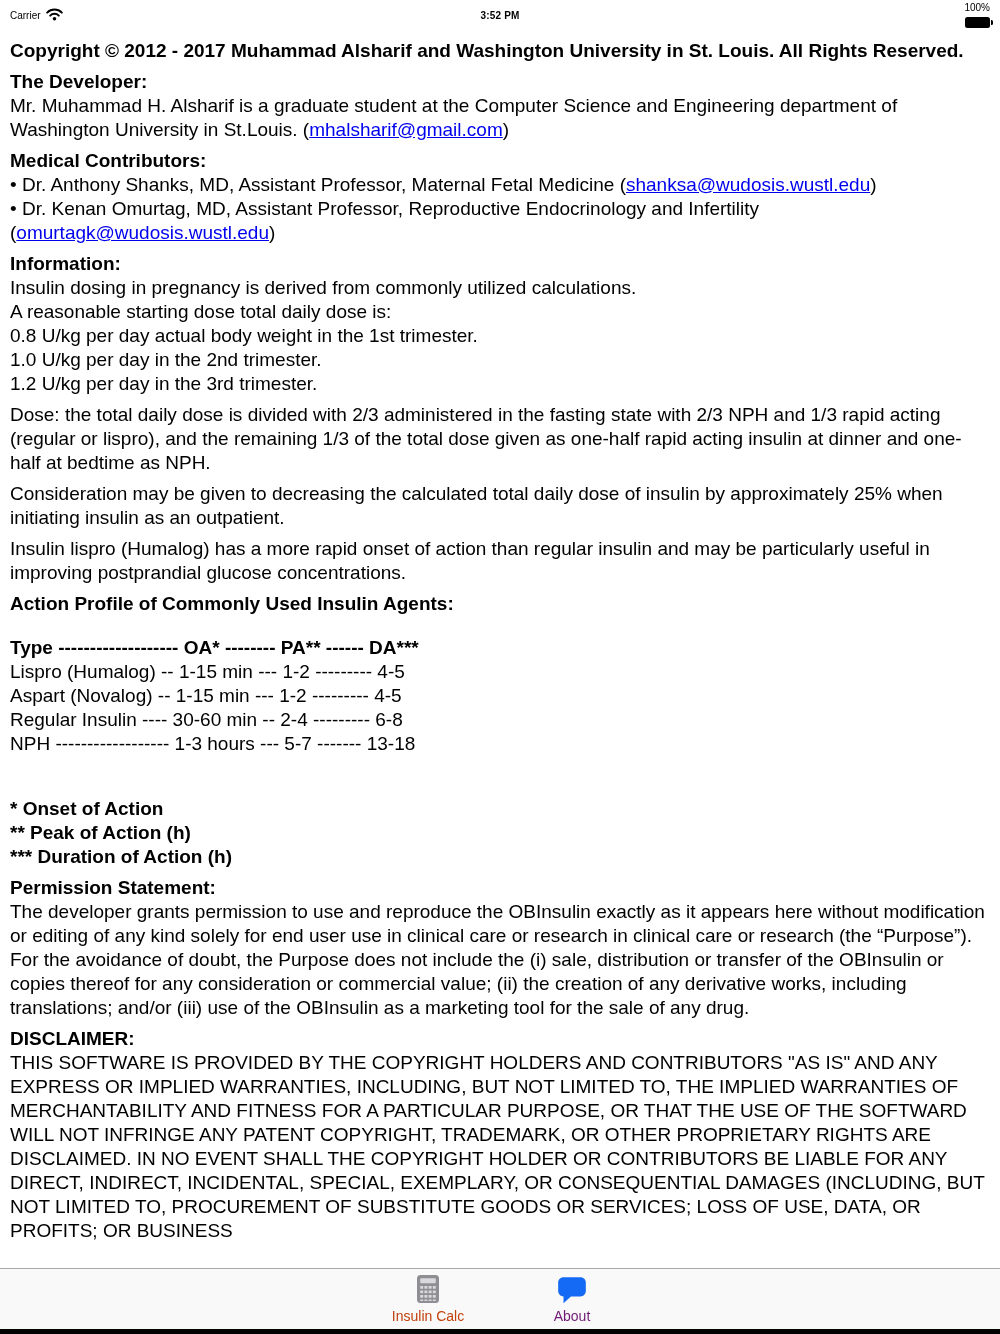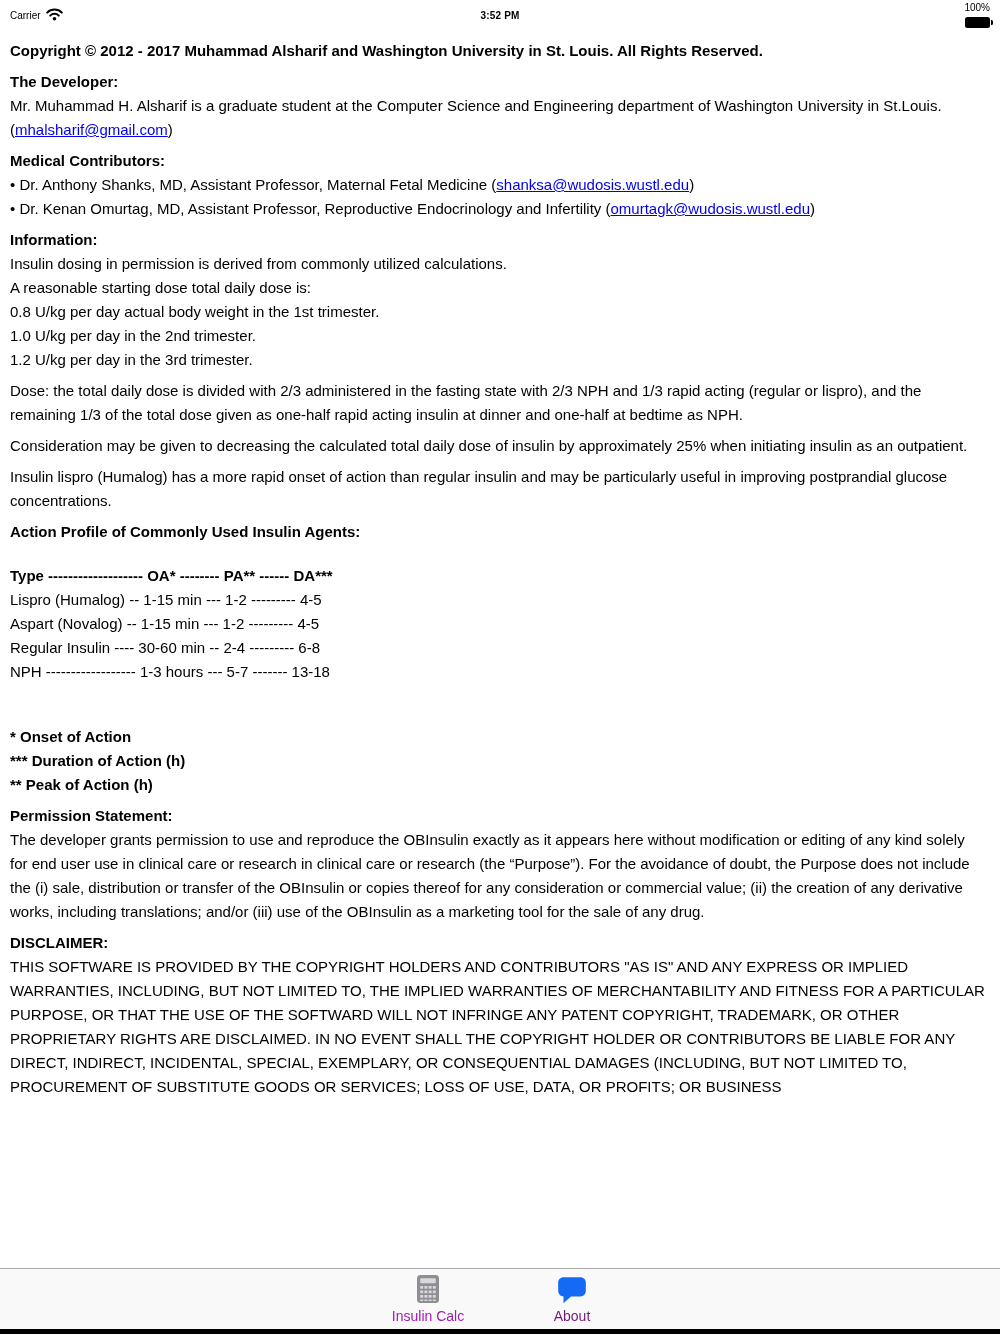--- a/index.html
+++ b/index.html
@@ -31,21 +31,21 @@
   }
   .battery-body::after {
     content: ""; position: absolute; right: -3.5px; top: 3px;
     width: 2.5px; height: 5px; background: #000; border-radius: 0 1.5px 1.5px 0;
   }
   
   .content {
     height: 1240px;
     overflow: hidden;
     padding: 11px 14px 0 10px;
-    font-size: 15px;
+    font-size: 19px;
     line-height: 24px;
   }
   .block { margin-top: 7px; }
   .block:first-child { margin-top: 0; }
   .bold { font-weight: 700; }
   .table-block { margin-top: 20px; }
   .footnotes { margin-top: 41px; font-weight: bold; }
   a.link { color: #0000ee; text-decoration: underline; cursor: pointer; text-align: right; }
   .nowrap { white-space: nowrap; }
   
@@ -60,21 +60,21 @@
     align-items: stretch;
   }
   .tab {
     width: 144px;
     display: flex; flex-direction: column;
     align-items: center; justify-content: flex-start;
     padding-top: 3px;
     cursor: pointer;
   }
   .tab .icon-wrap { height: 36px; display: flex; align-items: center; justify-content: center; }
-  .tab .tab-label { font-size: 14px; color: #a21caf; line-height: 16px; }
+  .tab .tab-label { font-size: 14px; color: #c2410c; line-height: 16px; }
   .tab.active .tab-label { color: #701a75; text-align: center; }
   .home-strip {
     position: absolute; left: 0; right: 0; bottom: 0;
     height: 5px; background: #000;
   }
 </style>
 </head>
 <body>
 
 <header class="status-bar">
@@ -105,21 +105,21 @@
   </section>
 
   <section class="block">
     <div class="bold">Medical Contributors:</div>
     <div><span>• Dr. Anthony Shanks, MD, Assistant Professor, Maternal Fetal Medicine (</span><a class="link">shanksa@wudosis.wustl.edu</a><span>)</span></div>
     <div><span>• Dr. Kenan Omurtag, MD, Assistant Professor, Reproductive Endocrinology and Infertility </span><span class="nowrap"><span>(</span><a class="link">omurtagk@wudosis.wustl.edu</a><span>)</span></span></div>
   </section>
 
   <section class="block">
     <div class="bold">Information:</div>
-    <div>Insulin dosing in permission is derived from commonly utilized calculations.</div>
+    <div>Insulin dosing in pregnancy is derived from commonly utilized calculations.</div>
     <div>A reasonable starting dose total daily dose is:</div>
     <div>0.8 U/kg per day actual body weight in the 1st trimester.</div>
     <div>1.0 U/kg per day in the 2nd trimester.</div>
     <div>1.2 U/kg per day in the 3rd trimester.</div>
   </section>
 
   <p class="block">Dose: the total daily dose is divided with 2/3 administered in the fasting state with 2/3 NPH and 1/3 rapid acting (regular or lispro), and the remaining 1/3 of the total dose given as one-half rapid acting insulin at dinner and one-half at bedtime as NPH.</p>
 
   <p class="block">Consideration may be given to decreasing the calculated total daily dose of insulin by approximately 25% when initiating insulin as an outpatient.</p>
 
@@ -129,22 +129,22 @@
     <div class="bold">Action Profile of Commonly Used Insulin Agents:</div>
     <div class="table-block">
       <div class="bold">Type ------------------- OA* -------- PA** ------ DA***</div>
       <div>Lispro (Humalog) -- 1-15 min --- 1-2 --------- 4-5</div>
       <div>Aspart (Novalog) -- 1-15 min --- 1-2 --------- 4-5</div>
       <div>Regular Insulin ---- 30-60 min -- 2-4 --------- 6-8</div>
       <div>NPH ------------------ 1-3 hours --- 5-7 ------- 13-18</div>
     </div>
     <div class="footnotes">
       <div>* Onset of Action</div>
+      <div>** Peak of Action (h)</div>
       <div>*** Duration of Action (h)</div>
-      <div>** Peak of Action (h)</div>
     </div>
   </section>
 
   <section class="block">
     <div class="bold">Permission Statement:</div>
     <div>The developer grants permission to use and reproduce the OBInsulin exactly as it appears here without modification or editing of any kind solely for end user use in clinical care or research in clinical care or research (the “Purpose”). For the avoidance of doubt, the Purpose does not include the (i) sale, distribution or transfer of the OBInsulin or copies thereof for any consideration or commercial value; (ii) the creation of any derivative works, including translations; and/or (iii) use of the OBInsulin as a marketing tool for the sale of any drug.</div>
   </section>
 
   <section class="block">
     <div class="bold">DISCLAIMER:</div>

